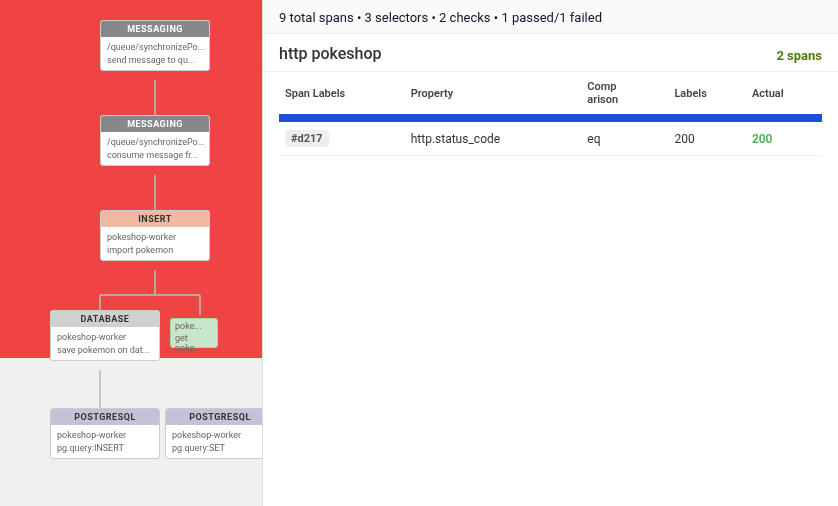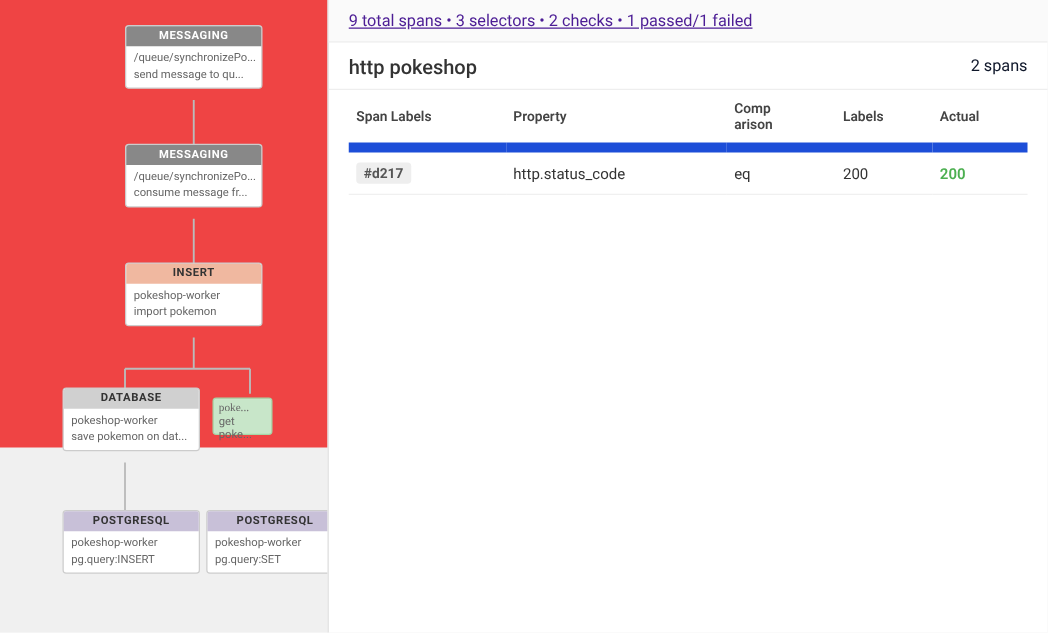--- a/index.html
+++ b/index.html
@@ -97,41 +97,41 @@
 
     .summary-bar {
       padding: 10px 16px 8px;
       font-size: 13px;
       color: #555;
       border-bottom: 1px solid #eee;
       background: #fafafa;
     }
 
     .summary-bar span {
-      color: #4c1d95;
-      text-decoration: underline;
+      color: #0f172a;
     }
 
     .section-header {
       display: flex;
       justify-content: space-between;
-      align-items: center;
+      align-items: flex-end;
       padding: 10px 16px 8px;
       border-bottom: 1px solid #eee;
     }
 
     .section-title {
       font-size: 16px;
       font-weight: 500;
       color: #333;
     }
 
     .span-count {
       font-size: 13px;
-      color: #0f172a;
+      color: #4d7c0f;
+      font-weight: bold;
     }
 
     .table-container {
       padding: 0 16px;
     }
 
     table {
       width: 100%;
       border-collapse: collapse;
       font-size: 12px;
@@ -231,21 +231,21 @@
 
     <div class="node-box node-database" style="left:50px; top:310px;">
       <div class="node-header">DATABASE</div>
       <div class="node-body">
         <div>pokeshop-worker</div>
         <div>save pokemon on dat...</div>
       </div>
     </div>
 
     <div class="node-green" style="left:170px; top:318px;">
-      <div style="padding:2px 4px; font-size:9px; color:#666;font-family:Liberation Serif, serif;">poke...</div>
+      <div style="padding:2px 4px; font-size:9px; color:#666;">poke...</div>
       <div style="padding:0 4px; font-size:9px; color:#666;">get poke...</div>
     </div>
 
     <div class="node-box node-postgresql" style="left:50px; top:408px;">
       <div class="node-header">POSTGRESQL</div>
       <div class="node-body">
         <div>pokeshop-worker</div>
         <div>pg.query:INSERT</div>
       </div>
     </div>

